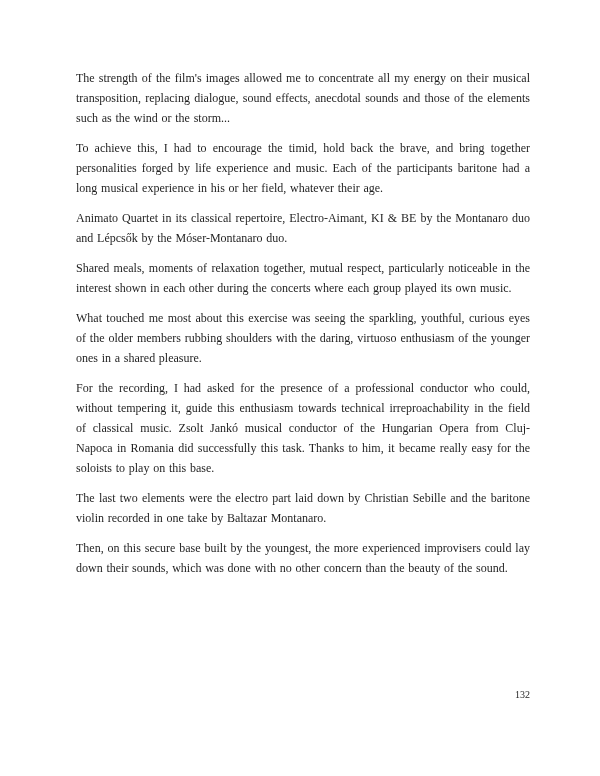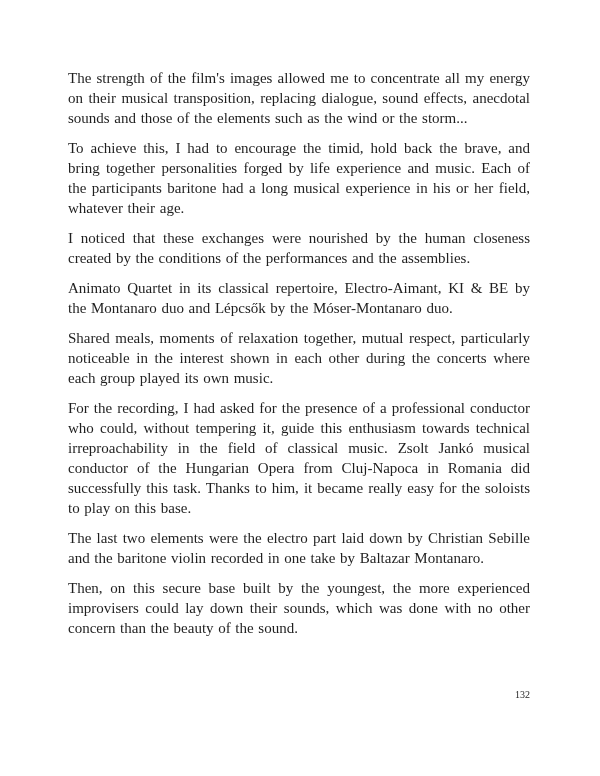--- a/index.html
+++ b/index.html
@@ -17,23 +17,23 @@
     color: #1f1f1f;
     overflow: hidden;
   }
   .content {
     position: absolute;
     left: 68px;
     top: 68px;
     width: 462px;
   }
   p.para {
-    margin: 0 0 10px 0;
+    margin: 0 0 10px 8px;
     padding: 0;
-    font-size: 15px;
+    font-size: 12px;
     line-height: 20px;
     text-align: justify;
     text-justify: inter-word;
     word-spacing: 0.06em;
   }
   .page-number {
     position: absolute;
     top: 688px;
     right: 70px;
     font-size: 10px;
@@ -41,21 +41,21 @@
     color: #1f1f1f;
   }
 </style>
 </head>
 <body>
 
 <div class="page">
   <div class="content">
     <p class="para">The strength of the film's images allowed me to concentrate all my energy on their musical transposition, replacing dialogue, sound effects, anecdotal sounds and those of the elements such as the wind or the storm...</p>
     <p class="para">To achieve this, I had to encourage the timid, hold back the brave, and bring together personalities forged by life experience and music. Each of the participants baritone had a long musical experience in his or her field, whatever their age.</p>
-    <p class="para">I noticed that these exchanges were nourished by the human closeness created by the conditions of the performances and the assemblies.</p>
     <p class="para">Animato Quartet in its classical repertoire, Electro-Aimant, KI &amp; BE by the Montanaro duo and Lépcsők by the Móser-Montanaro duo.</p>
     <p class="para">Shared meals, moments of relaxation together, mutual respect, particularly noticeable in the interest shown in each other during the concerts where each group played its own music.</p>
+    <p class="para">What touched me most about this exercise was seeing the sparkling, youthful, curious eyes of the older members rubbing shoulders with the daring, virtuoso enthusiasm of the younger ones in a shared pleasure.</p>
     <p class="para">For the recording, I had asked for the presence of a professional conductor who could, without tempering it, guide this enthusiasm towards technical irreproachability in the field of classical music. Zsolt Jankó musical conductor of the Hungarian Opera from Cluj-Napoca in Romania did successfully this task. Thanks to him, it became really easy for the soloists to play on this base.</p>
     <p class="para">The last two elements were the electro part laid down by Christian Sebille and the baritone violin recorded in one take by Baltazar Montanaro.</p>
     <p class="para">Then, on this secure base built by the youngest, the more experienced improvisers could lay down their sounds, which was done with no other concern than the beauty of the sound.</p>
   </div>
   <div class="page-number">132</div>
 </div>
 
 </body></html>

